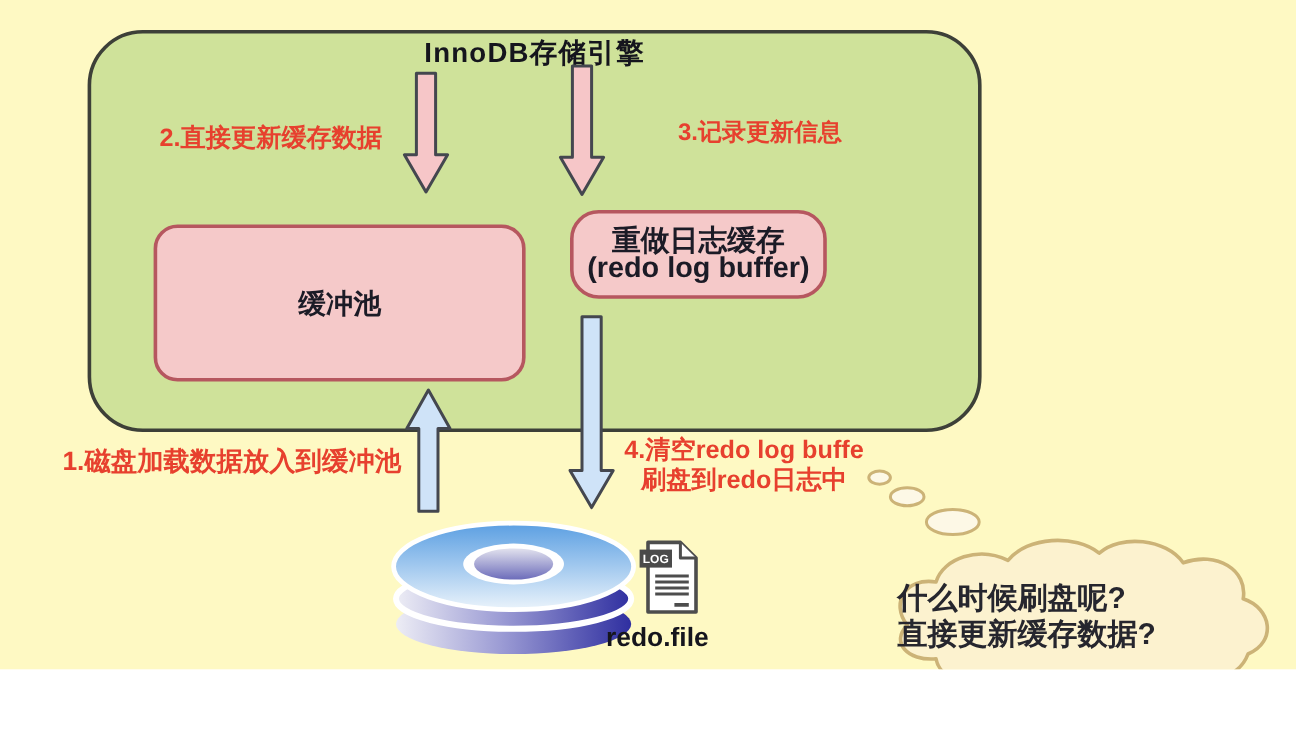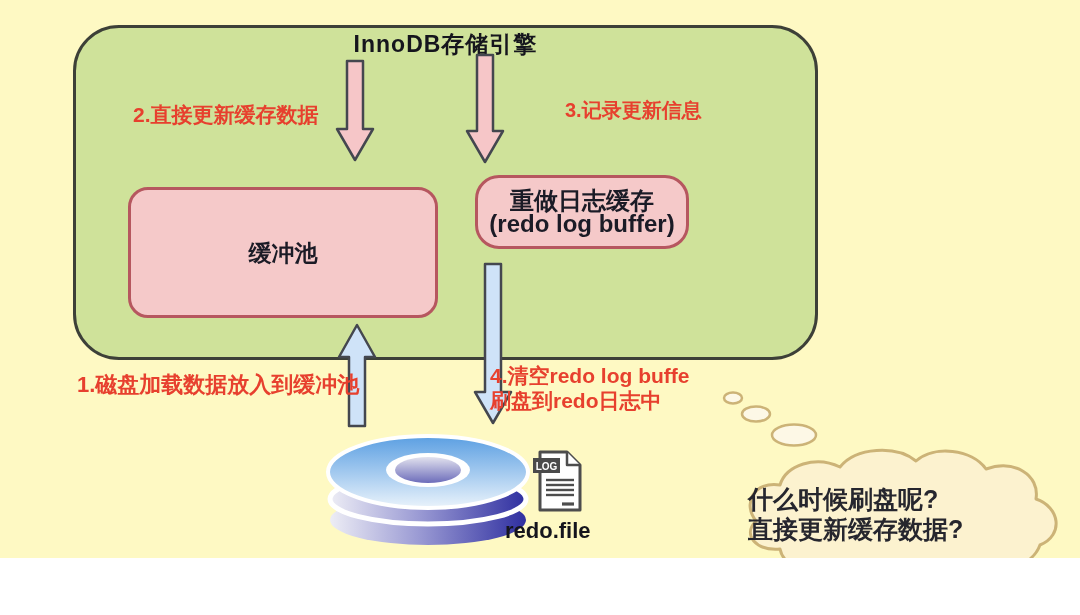--- a/index.html
+++ b/index.html
@@ -22,21 +22,21 @@
   .pinkbox{
     background:#f5c9c9;border:3px solid #b6575f;border-radius:20px;
     box-sizing:border-box;display:flex;flex-direction:column;
     align-items:center;justify-content:center;
     color:#1b1b26;font-weight:bold;text-align:center;
   }
   .buffer-pool{left:128px;top:175px;width:310px;height:131px;font-size:23px;line-height:26px;margin-top:12px;}
   .redo-buffer{left:475px;top:175px;width:214px;height:74px;font-size:24px;line-height:23px;border-radius:24px;}
   
   .redlabel{color:#e7402e;font-weight:bold;font-size:21px;white-space:nowrap;}
-  .step4{text-align:left;line-height:25px;white-space:nowrap;}
+  .step4{text-align:center;line-height:25px;white-space:nowrap;}
   
   .caption{color:#15151d;font-weight:bold;text-align:left;}
   
   .cloud-text{
     left:748px;top:484px;width:310px;
     font-size:25px;line-height:30px;font-weight:bold;color:#26262e;
   }
   svg{display:block;overflow:visible;}
 </style>
 </head>
@@ -68,21 +68,21 @@
   </div>
 
   <svg class="abs" style="left:337px;top:323px;" width="40" height="104" viewBox="0 0 40 104">
     <polygon points="12,103 28,103 28,34 38,34 20,2 2,34 12,34" fill="#cfe3f8" stroke="#44474f" stroke-width="2.5" stroke-linejoin="round"></polygon>
   </svg>
 
   <svg class="abs" style="left:473px;top:263px;" width="40" height="162" viewBox="0 0 40 162">
     <polygon points="12,1 28,1 28,129 38,129 20,160 2,129 12,129" fill="#cfe3f8" stroke="#44474f" stroke-width="2.5" stroke-linejoin="round"></polygon>
   </svg>
 
-  <div class="abs redlabel" style="left:77px;top:370px;font-size:22px;">1.磁盘加载数据放入到缓冲池</div>
+  <div class="abs redlabel" style="left:52px;top:370px;font-size:22px;">1.磁盘加载数据放入到缓冲池</div>
 
   <div class="abs redlabel step4" style="left:490px;top:363px;width:260px;">
     <div>4.清空redo log buffe</div>
     <div>刷盘到redo日志中</div>
   </div>
 
   <svg class="abs" style="left:323px;top:426px;" width="210" height="122" viewBox="0 0 210 122">
     <defs>
       <linearGradient id="gradTop" x1="0" y1="0" x2="0" y2="1">
         <stop offset="0%" stop-color="#5b9fe2"></stop>

